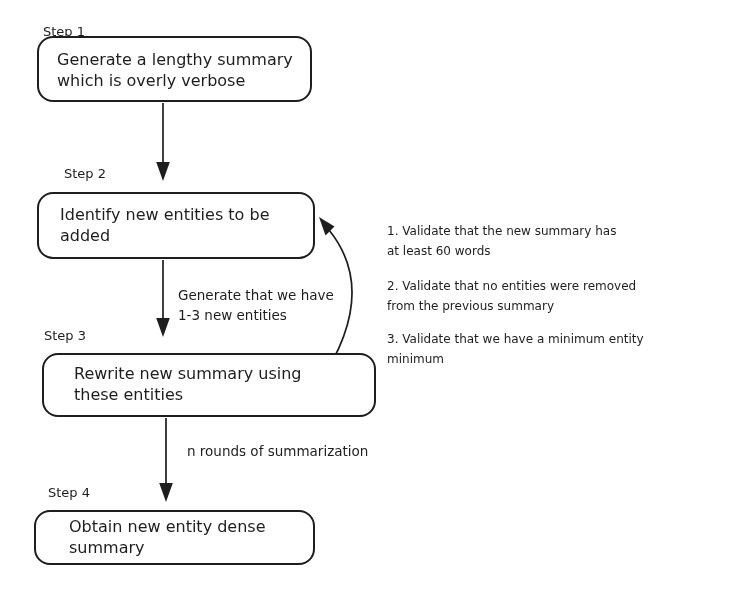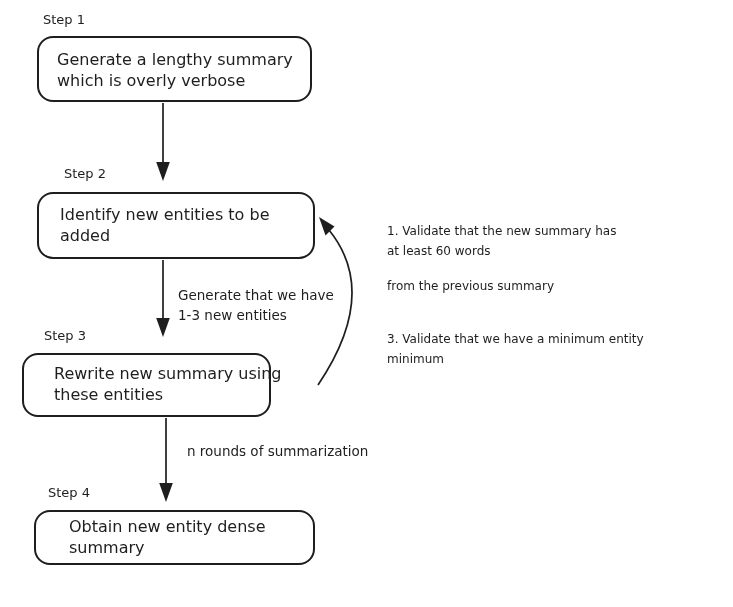--- a/index.html
+++ b/index.html
@@ -79,21 +79,21 @@
       <path d="M166 418 L166 486" fill="none" stroke="#1e1e1e" stroke-width="1.7"></path>
       <polygon points="166,502 159.2,483 172.8,483" fill="#1e1e1e"></polygon>
     </g>
 
     <g>
       <path d="M318 385 Q 380 293 329 230" fill="none" stroke="#1e1e1e" stroke-width="1.7"></path>
       <polygon points="319,217 334.5,226.5 325.5,235.5" fill="#1e1e1e"></polygon>
     </g>
   </svg>
 
-  <div class="step-label" style="left:43px; top:12px;">Step 1</div>
+  <div class="step-label" style="left:43px; top:24px;">Step 1</div>
   <div class="flow-box" style="left:37px; top:36px; width:275px; height:66px;">
     <div class="box-text" style="left:18px; top:11px;">
       <div>Generate a lengthy summary</div>
       <div>which is overly verbose</div>
     </div>
   </div>
 
   <div class="step-label" style="left:64px; top:166px;">Step 2</div>
   <div class="flow-box" style="left:37px; top:192px; width:278px; height:67px;padding-left:31px;">
     <div class="box-text" style="left:21px; top:10px;">
@@ -101,21 +101,21 @@
       <div>added</div>
     </div>
   </div>
 
   <div class="arrow-label" style="left:178px; top:285px;">
     <div>Generate that we have</div>
     <div>1-3 new entities</div>
   </div>
 
   <div class="step-label" style="left:44px; top:328px;">Step 3</div>
-  <div class="flow-box" style="left:22px; top:353px; width:249px; height:64px;">
+  <div class="flow-box" style="left:42px; top:353px; width:334px; height:64px;">
     <div class="box-text" style="left:30px; top:8px;">
       <div>Rewrite new summary using</div>
       <div>these entities</div>
     </div>
   </div>
 
   <div class="arrow-label" style="left:187px; top:441px;">
     <div>n rounds of summarization</div>
   </div>
 
@@ -125,20 +125,21 @@
       <div>Obtain new entity dense</div>
       <div>summary</div>
     </div>
   </div>
 
   <div class="side-note note-1">
     <div>1. Validate that the new summary has</div>
     <div>at least 60 words</div>
   </div>
   <div class="side-note note-2">
+    <div>2. Validate that no entities were removed</div>
     <div>from the previous summary</div>
   </div>
   <div class="side-note note-3">
     <div>3. Validate that we have a minimum entity</div>
     <div>minimum</div>
   </div>
 
 </div>
 
 </body></html>

